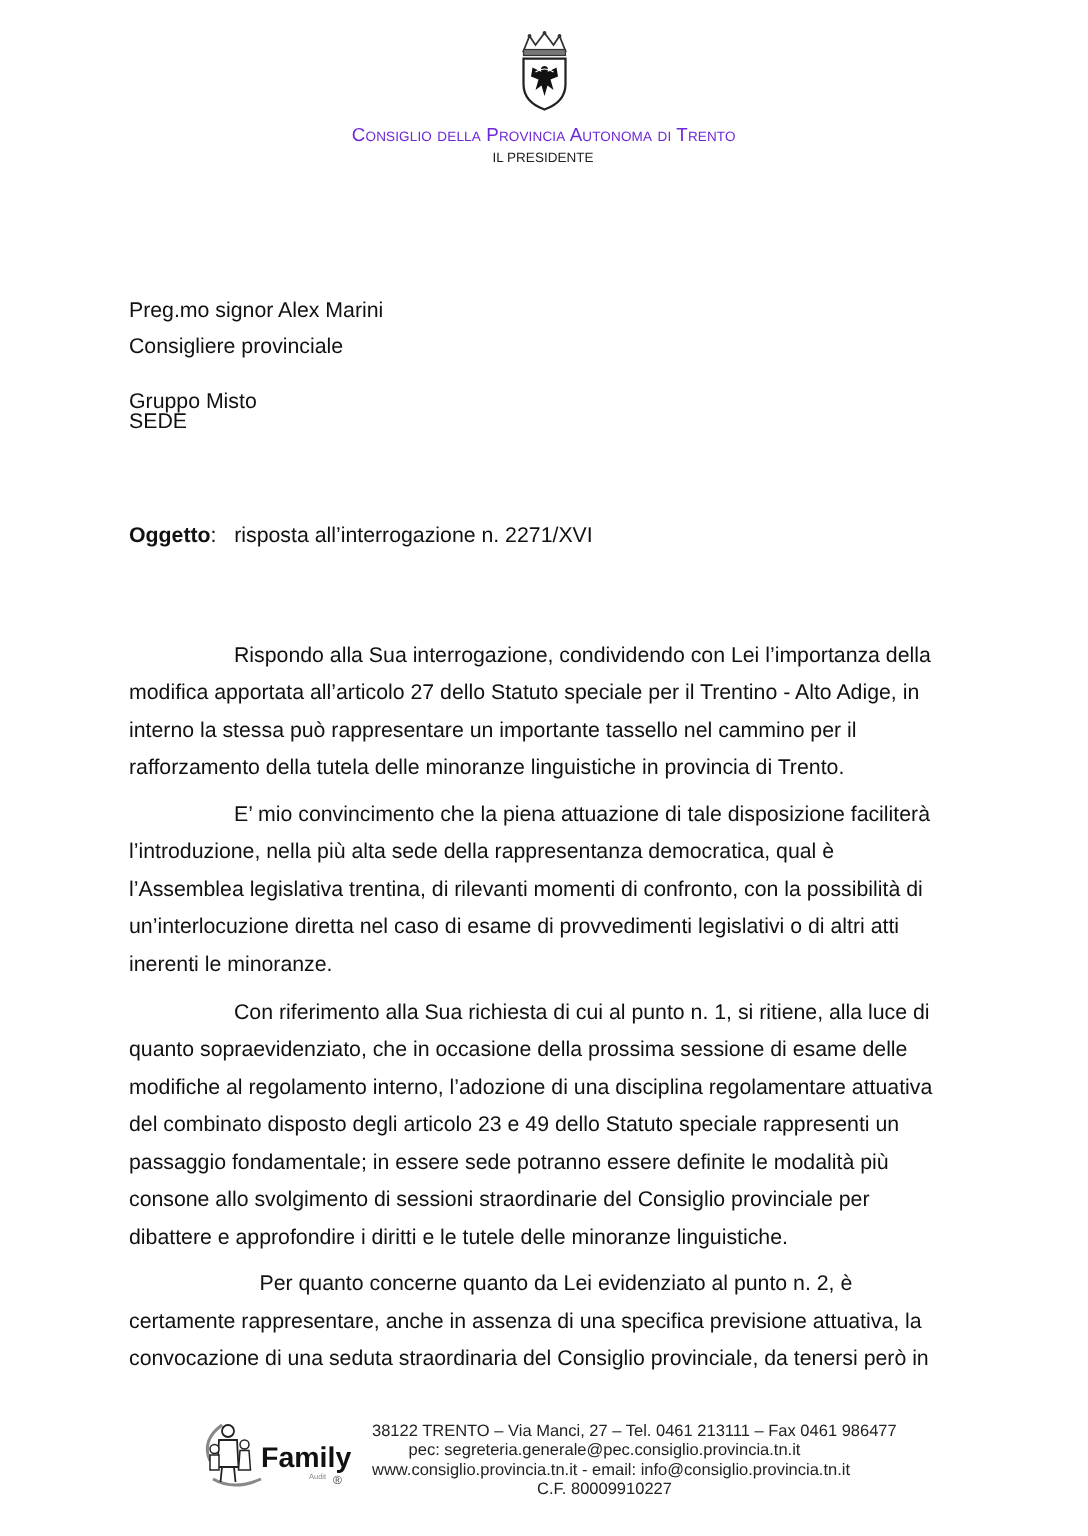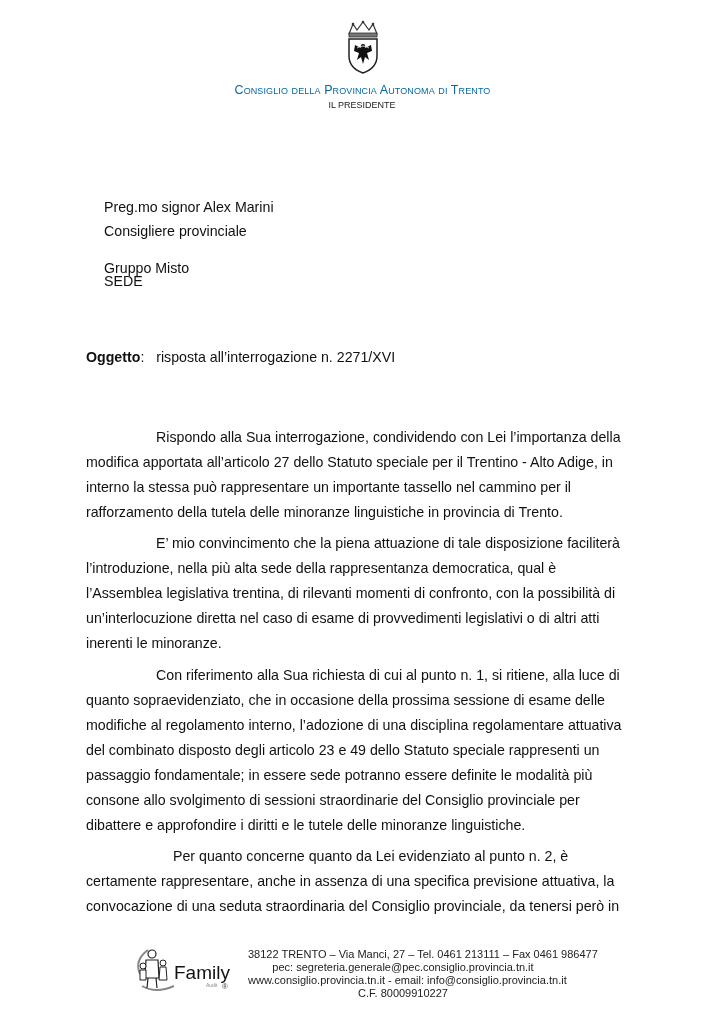--- a/index.html
+++ b/index.html
@@ -1,23 +1,23 @@
 <!DOCTYPE html>
 <html><head>
 <meta charset="utf-8">
 <style>
   html, body { margin: 0; padding: 0; background: #ffffff; }
   body { width: 725px; height: 1024px; position: relative; overflow: hidden;
          font-family: "Liberation Sans", sans-serif; color: #111; }
   .abs { position: absolute; }
   #emblem { left: 343px; top: 20px; width: 40px; height: 54px; }
   #hdr-title { left: 0; width: 725px; top: 83px; text-align: center; font-size: 12.5px;
-               font-variant: small-caps; letter-spacing: 0.1px; color: #0369a1; }
+               font-variant: small-caps; letter-spacing: 0.1px; color: #6d28d9; }
   #hdr-sub { left: 0; width: 724px; top: 100px; text-align: center; font-size: 9px; color: #222; }
-  .addr { left: 86px; font-size: 14.2px; margin-left: 18px; }
+  .addr { left: 86px; font-size: 14.2px; }
   #subject { left: 86px; top: 349px; font-size: 14.2px; }
   #subject b { font-weight: bold; text-align: right; }
   .body-line { left: 86px; font-size: 14.2px; white-space: nowrap; }
   #footer-logo { left: 132px; top: 944px; width: 100px; height: 50px; }
   .foot { left: 248px; width: 310px; text-align: center; font-size: 11px; white-space: nowrap; color: #222; }
 </style>
 </head>
 <body>
 
 <div id="emblem" class="abs">
@@ -75,20 +75,20 @@
     <path d="M8 30 Q2 16 16 6" fill="none" stroke="#888" stroke-width="2"></path>
     <path d="M10 42 Q24 50 42 42" fill="none" stroke="#888" stroke-width="2"></path>
     <circle cx="20" cy="10" r="4" fill="#fff" stroke="#222" stroke-width="1.2"></circle>
     <path d="M14 16 L26 16 L27 34 L13 34 Z" fill="#fff" stroke="#222" stroke-width="1.2"></path>
     <path d="M16 34 L15 44 M24 34 L25 44" stroke="#222" stroke-width="1.2"></path>
     <circle cx="11" cy="22" r="3" fill="#fff" stroke="#222" stroke-width="1"></circle>
     <path d="M8 26 L14 26 L14 36 L8 36 Z" fill="#fff" stroke="#222" stroke-width="1"></path>
     <circle cx="31" cy="19" r="3" fill="#fff" stroke="#222" stroke-width="1"></circle>
     <path d="M28 23 L34 23 L35 36 L27 36 Z" fill="#fff" stroke="#222" stroke-width="1"></path>
   </svg>
-  <span class="abs" style="left:42px; top:18px; font-size:19px; font-weight:normal; color:#111;">Family</span>
+  <span class="abs" style="left:42px; top:18px; font-size:19px; font-weight:bold; color:#111;">Family</span>
   <span class="abs" style="left:74px; top:38px; font-size:5px; color:#888;">Audit</span>
   <span class="abs" style="left:90px; top:38px; font-size:8px; color:#444;">®</span>
 </div>
 <div class="abs foot" style="top:948px">38122 TRENTO – Via Manci, 27 – Tel. 0461 213111 – Fax 0461 986477</div>
 <div class="abs foot" style="top:961px">pec: segreteria.generale@pec.consiglio.provincia.tn.it</div>
 <div class="abs foot" style="top:974px">www.consiglio.provincia.tn.it - email: info@consiglio.provincia.tn.it</div>
 <div class="abs foot" style="top:987px">C.F. 80009910227</div>
 
 </body></html>

